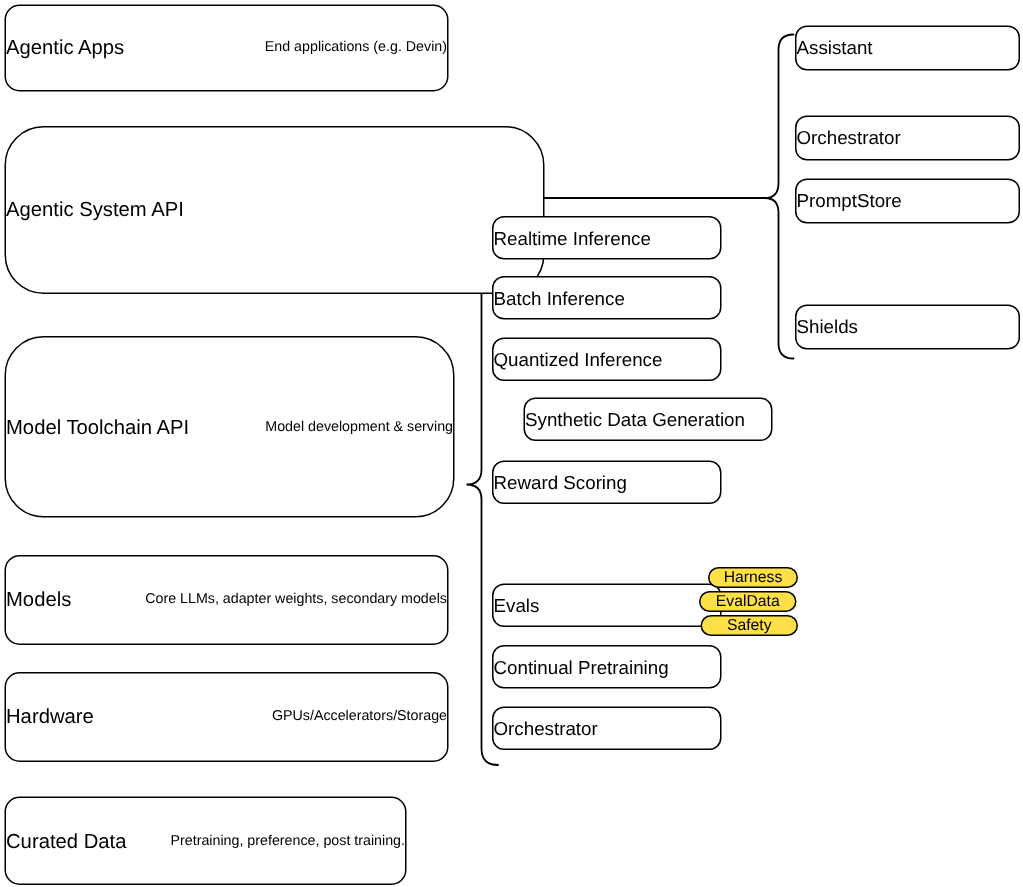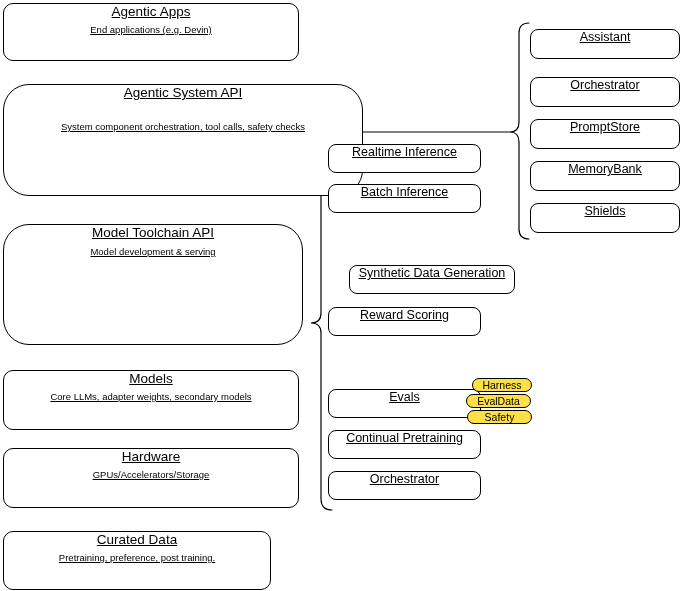--- a/index.html
+++ b/index.html
@@ -3,22 +3,22 @@
 <meta charset="utf-8">
 <style>
   html,body{margin:0;padding:0;background:#ffffff;}
   .canvas{
     position:relative;width:682px;height:591px;background:#ffffff;
     font-family:"Liberation Sans", sans-serif;color:#000;overflow:hidden;
   }
   .overlay{position:absolute;left:0;top:0;width:682px;height:591px;z-index:1;}
   .node{
     position:absolute;box-sizing:border-box;background:#ffffff;border:1px solid #000;
-    display:flex;flex-direction:column;align-items:center;justify-content:flex-start;
-    text-align:center;z-index:2;text-decoration:underline;
+    display:flex;flex-direction:row;align-items:center;justify-content:space-between;
+    text-align:center;z-index:2;
   }
   .lbox{border-radius:10px;gap:4px;}
   .lbox.big{border-radius:26px;gap:5px;}
   .lbox .title{font-size:13.5px;line-height:16px;white-space:nowrap;}
   .lbox .sub{font-size:9.5px;line-height:12px;white-space:nowrap;}
   .mbox,.rbox{border-radius:8px;font-size:12.5px;line-height:14px;white-space:nowrap;}
   .pill{
     position:absolute;box-sizing:border-box;background:#fde047;border:1px solid #000;
     border-radius:8px;display:flex;align-items:center;justify-content:center;
     font-size:10.5px;white-space:nowrap;z-index:3;
@@ -35,21 +35,20 @@
     <path d="M529 23 Q519 23 519 33 L519 122 Q519 132 510 132 Q519 132 519 142 L519 229 Q519 239 529 239"></path>
   </svg>
 
   <div class="node lbox" style="left:3px;top:3px;width:296px;height:58px;">
     <div class="title">Agentic Apps</div>
     <div class="sub">End applications (e.g. Devin)</div>
   </div>
 
   <div class="node lbox big" style="left:3px;top:84px;width:360px;height:112px;gap:20px;">
     <div class="title">Agentic System API</div>
-    <div class="sub">System component orchestration, tool calls, safety checks</div>
   </div>
 
   <div class="node lbox big" style="left:3px;top:224px;width:300px;height:121px;">
     <div class="title">Model Toolchain API</div>
     <div class="sub">Model development &amp; serving</div>
   </div>
 
   <div class="node lbox" style="left:3px;top:370px;width:296px;height:60px;">
     <div class="title">Models</div>
     <div class="sub">Core LLMs, adapter weights, secondary models</div>
@@ -60,29 +59,29 @@
     <div class="sub">GPUs/Accelerators/Storage</div>
   </div>
 
   <div class="node lbox" style="left:3px;top:531px;width:268px;height:59px;">
     <div class="title">Curated Data</div>
     <div class="sub">Pretraining, preference, post training.</div>
   </div>
 
   <div class="node mbox" style="left:328px;top:144px;width:153px;height:29px;">Realtime Inference</div>
   <div class="node mbox" style="left:328px;top:184px;width:153px;height:29px;">Batch Inference</div>
+  <div class="node mbox" style="left:328px;top:225px;width:153px;height:29px;">Quantized Inference</div>
   <div class="node mbox" style="left:327px;top:265px;width:166px;height:29px;margin-left:22px;">Synthetic Data Generation</div>
   <div class="node mbox" style="left:328px;top:307px;width:153px;height:29px;">Reward Scoring</div>
   <div class="node mbox" style="left:328px;top:389px;width:153px;height:29px;">Evals</div>
   <div class="node mbox" style="left:328px;top:430px;width:153px;height:29px;">Continual Pretraining</div>
   <div class="node mbox" style="left:328px;top:471px;width:153px;height:29px;">Orchestrator</div>
 
   <div class="pill" style="left:472px;top:378px;width:60px;height:14px;">Harness</div>
   <div class="pill" style="left:466px;top:394px;width:65px;height:14px;">EvalData</div>
   <div class="pill" style="left:467px;top:410px;width:65px;height:14px;">Safety</div>
 
-  <div class="node rbox" style="left:530px;top:29px;width:150px;height:30px;">Assistant</div>
+  <div class="node rbox" style="left:530px;top:17px;width:150px;height:30px;">Assistant</div>
   <div class="node rbox" style="left:530px;top:77px;width:150px;height:30px;">Orchestrator</div>
   <div class="node rbox" style="left:530px;top:119px;width:150px;height:30px;">PromptStore</div>
-  <div class="node rbox" style="left:530px;top:161px;width:150px;height:30px;">MemoryBank</div>
   <div class="node rbox" style="left:530px;top:203px;width:150px;height:30px;">Shields</div>
 
 </div>
 
 </body></html>

